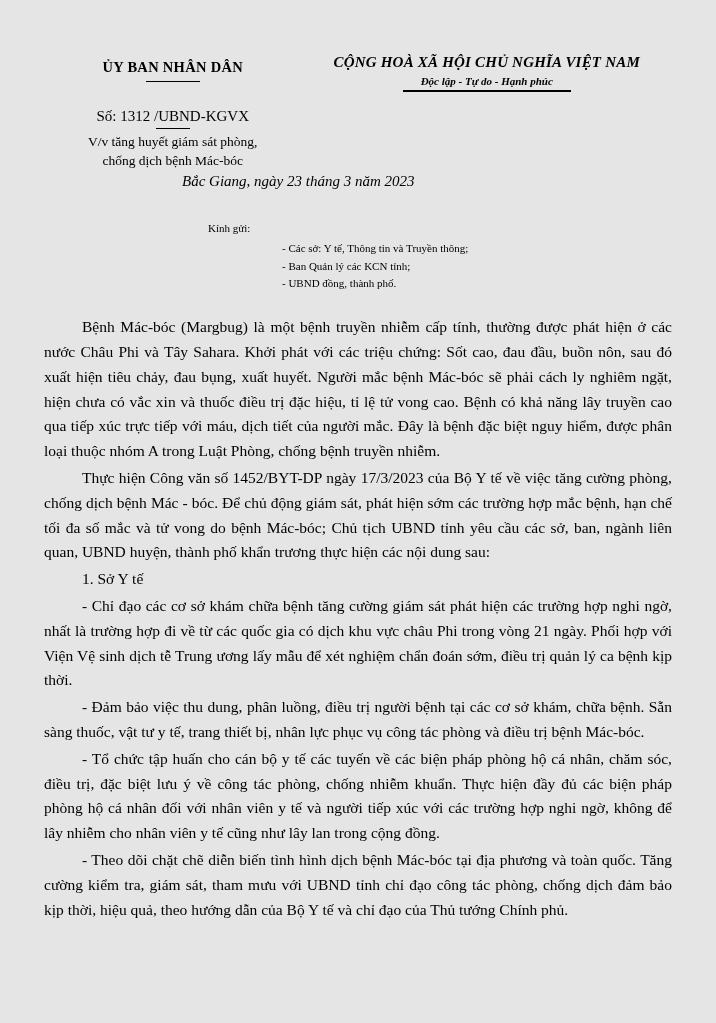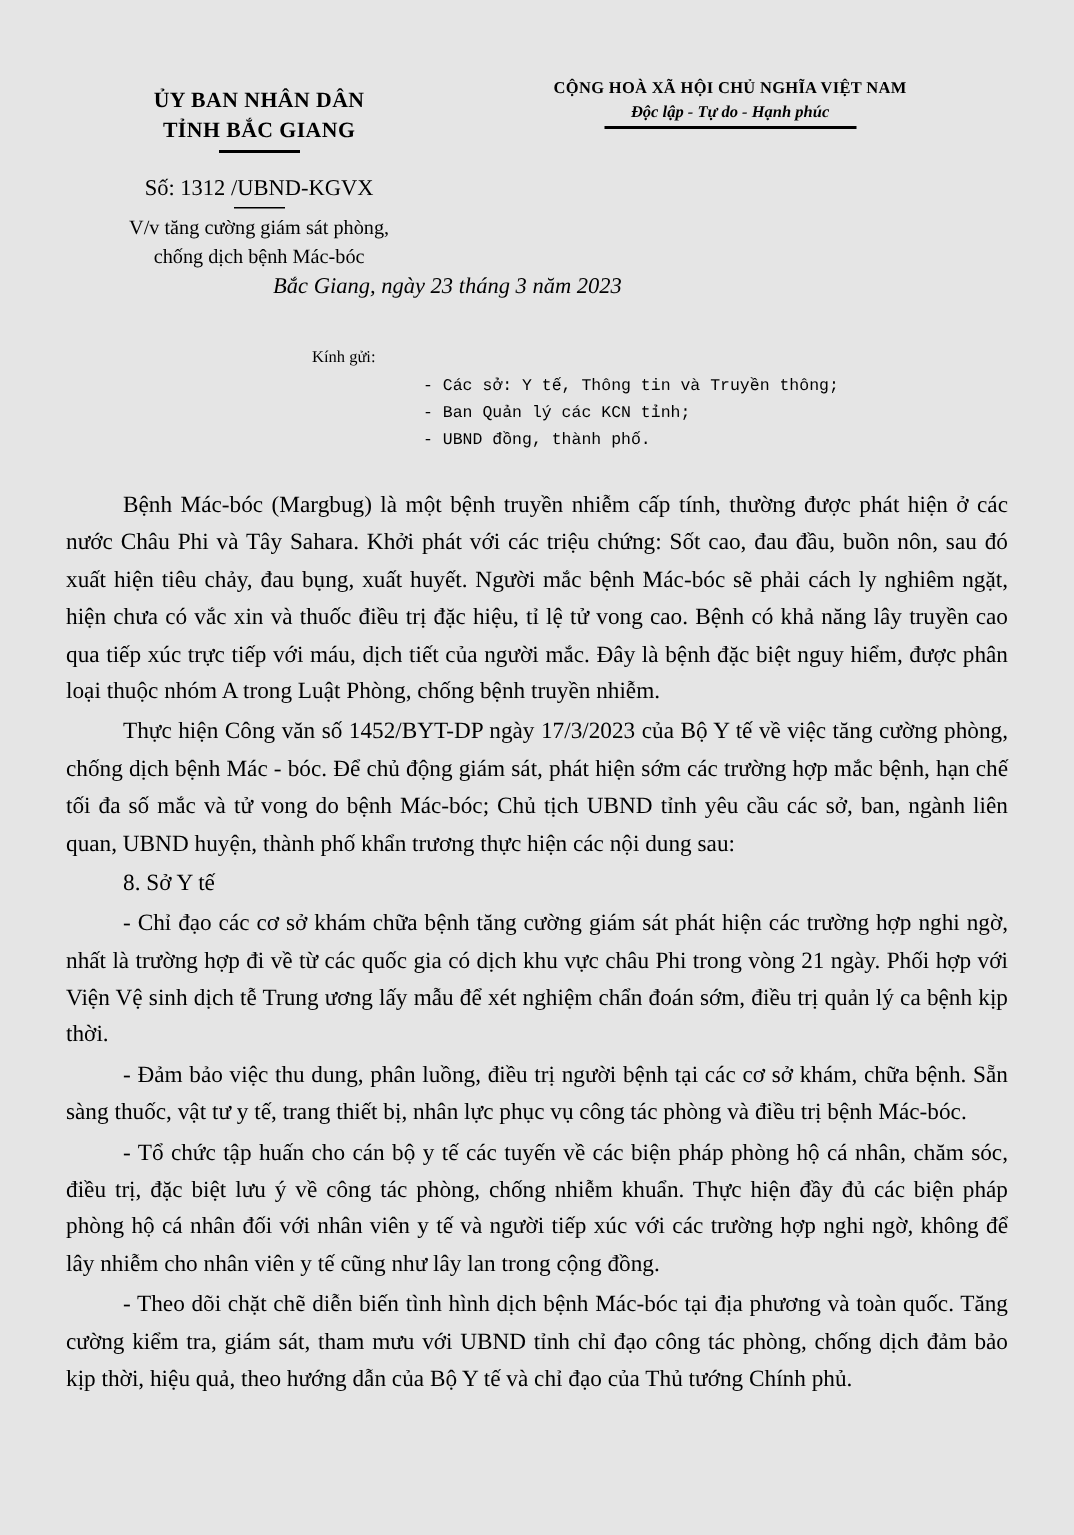--- a/index.html
+++ b/index.html
@@ -53,24 +53,25 @@
     background: #000;
     margin: 3px auto 0 auto;
   }
   .rule-mid {
     width: 168px;
     height: 1.6px;
     background: #000;
     margin: 3px auto 0 auto;
   }
   .nation {
-    font-size: 11px;
+    font-size: 15px;
     font-weight: bold;
     letter-spacing: 0.2px;
     line-height: 1.4;
+    font-style: italic;
   }
   .motto {
     font-size: 11px;
     font-weight: bold;
     font-style: italic;
     margin-top: 2px;
   }
 
   
   .subhead {
@@ -119,21 +120,20 @@
     margin-left: 164px;
   }
   .recipients ul {
     list-style: none;
     margin: 6px 0 0 0;
     padding: 0 0 0 238px;
   }
   .recipients li {
     line-height: 1.62;
     white-space: nowrap;
-    font-family: Liberation Mono, monospace;
   }
 
   
   .body-text {
     margin-top: 22px;
     font-size: 15.5px;
     line-height: 1.6;
     text-align: justify;
   }
   .body-text p {
@@ -149,57 +149,56 @@
 </style>
 </head>
 <body>
 
 <div class="page">
 
   <div class="header">
     <div class="header-left">
       <div class="org-name">
         <span>ỦY BAN NHÂN DÂN</span>
-        <span class="line2">TỈNH BẮC GIANG</span>
       </div>
       <div class="rule-short"></div>
     </div>
     <div class="header-right">
       <div class="nation">CỘNG HOÀ XÃ HỘI CHỦ NGHĨA VIỆT NAM</div>
       <div class="motto">Độc lập - Tự do - Hạnh phúc</div>
       <div class="rule-mid"></div>
     </div>
   </div>
 
   <div class="subhead">
     <div class="subhead-left">
       <div class="docnum">Số: 1312  /UBND-KGVX</div>
       <div class="rule-tiny"></div>
       <div class="subject">
-        <span>V/v tăng cường giám sát phòng,</span>
+        <span>V/v tăng huyết giám sát phòng,</span>
         <span class="l2">chống dịch bệnh Mác-bóc</span>
       </div>
     </div>
     <div class="subhead-right">
       <div class="place-date">Bắc Giang, ngày 23  tháng 3 năm 2023</div>
     </div>
   </div>
 
   <div class="recipients">
     <div class="to-label">Kính gửi:</div>
     <ul>
       <li>- Các sở: Y tế, Thông tin và Truyền thông;</li>
       <li>- Ban Quản lý các KCN tỉnh;</li>
       <li>- UBND đồng, thành phố.</li>
     </ul>
   </div>
 
   <div class="body-text">
     <p>Bệnh Mác-bóc (Margbug) là một bệnh truyền nhiễm cấp tính, thường được phát hiện ở các nước Châu Phi và Tây Sahara. Khởi phát với các triệu chứng: Sốt cao, đau đầu, buồn nôn, sau đó xuất hiện tiêu chảy, đau bụng, xuất huyết. Người mắc bệnh Mác-bóc sẽ phải cách ly nghiêm ngặt, hiện chưa có vắc xin và thuốc điều trị đặc hiệu, tỉ lệ tử vong cao. Bệnh có khả năng lây truyền cao qua tiếp xúc trực tiếp với máu, dịch tiết của người mắc. Đây là bệnh đặc biệt nguy hiểm, được phân loại thuộc nhóm A trong Luật Phòng, chống bệnh truyền nhiễm.</p>
     <p>Thực hiện Công văn số 1452/BYT-DP ngày 17/3/2023 của Bộ Y tế về việc tăng cường phòng, chống dịch bệnh Mác - bóc. Để chủ động giám sát, phát hiện sớm các trường hợp mắc bệnh, hạn chế tối đa số mắc và tử vong do bệnh Mác-bóc; Chủ tịch UBND tỉnh yêu cầu các sở, ban, ngành liên quan, UBND huyện, thành phố khẩn trương thực hiện các nội dung sau:</p>
-    <p class="item-head">8. Sở Y tế</p>
+    <p class="item-head">1. Sở Y tế</p>
     <p class="dash">- Chỉ đạo các cơ sở khám chữa bệnh tăng cường giám sát phát hiện các trường hợp nghi ngờ, nhất là trường hợp đi về từ các quốc gia có dịch khu vực châu Phi trong vòng 21 ngày. Phối hợp với Viện Vệ sinh dịch tễ Trung ương lấy mẫu để xét nghiệm chẩn đoán sớm, điều trị quản lý ca bệnh kịp thời.</p>
     <p class="dash">- Đảm bảo việc thu dung, phân luồng, điều trị người bệnh tại các cơ sở khám, chữa bệnh. Sẵn sàng thuốc, vật tư y tế, trang thiết bị, nhân lực phục vụ công tác phòng và điều trị bệnh Mác-bóc.</p>
     <p class="dash">- Tổ chức tập huấn cho cán bộ y tế các tuyến về các biện pháp phòng hộ cá nhân, chăm sóc, điều trị, đặc biệt lưu ý về công tác phòng, chống nhiễm khuẩn. Thực hiện đầy đủ các biện pháp phòng hộ cá nhân đối với nhân viên y tế và người tiếp xúc với các trường hợp nghi ngờ, không để lây nhiễm cho nhân viên y tế cũng như lây lan trong cộng đồng.</p>
     <p class="dash">- Theo dõi chặt chẽ diễn biến tình hình dịch bệnh Mác-bóc tại địa phương và toàn quốc. Tăng cường kiểm tra, giám sát, tham mưu với UBND tỉnh chỉ đạo công tác phòng, chống dịch đảm bảo kịp thời, hiệu quả, theo hướng dẫn của Bộ Y tế và chỉ đạo của Thủ tướng Chính phủ.</p>
   </div>
 
 </div>
 
 </body></html>

